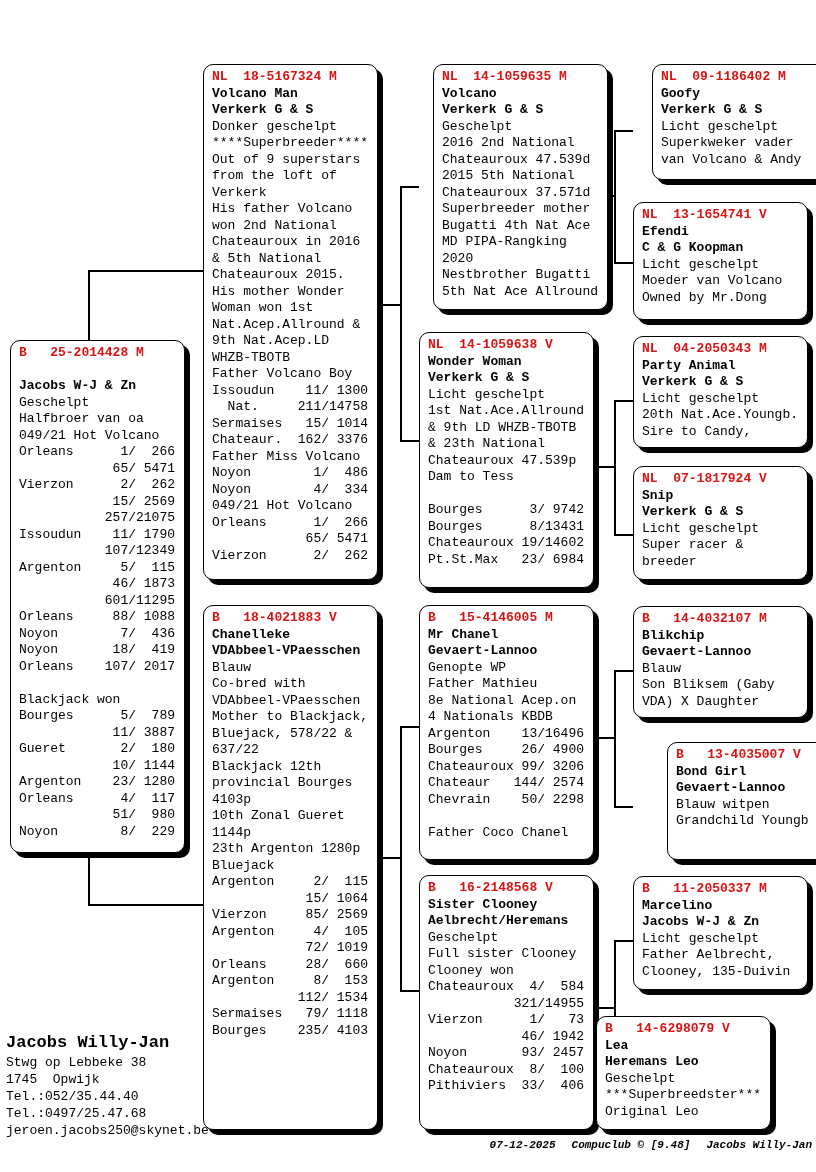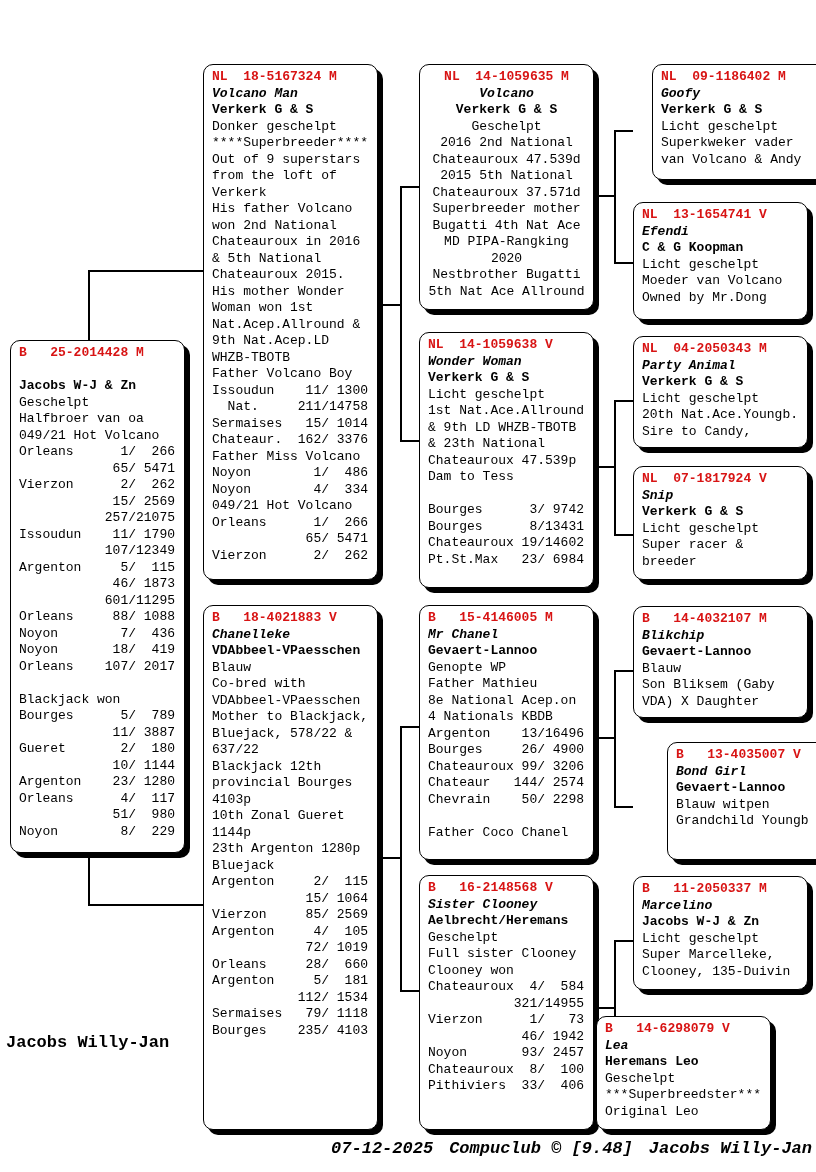--- a/index.html
+++ b/index.html
@@ -7,27 +7,27 @@
   body { background:#ffffff; font-family:"Liberation Mono","DejaVu Sans Mono",monospace; }
   .sheet { position:relative; width:816px; height:1172px; background:#ffffff; overflow:hidden; }
 
   .title { position:absolute; left:0; top:10px; width:816px; text-align:center;
            font-family:"Liberation Sans","DejaVu Sans",sans-serif; font-size:21px; color:#000; white-space:pre; }
 
   .bx { position:absolute; background:#fff; border:1.5px solid #000; border-radius:10px;
         box-shadow:5px 5px 0 0 #000; padding:4px 8px; font-size:13px; overflow:hidden; }
   .bx div { white-space:pre; line-height:16.5px; min-height:16.5px; color:#000; }
   .bx .bx-ring { color:var(--red); font-weight:bold; }
-  .bx .bx-name { font-weight:bold; font-style:italic; }
+  .bx .bx-name { font-weight:bold; }
   .bx .bx-loft { font-weight:bold; }
 
   .b-subject {left:10px;  top:340px;  width:175px; height:513px;}
   .b-father  {left:203px; top:64px;   width:175px; height:516px;}
   .b-mother  {left:203px; top:605px;  width:175px; height:525px;}
-  .b-gp0 {left:419px; top:64px;  width:175px; height:246px;text-align:center;}
+  .b-gp0 {left:433px; top:64px;  width:175px; height:246px;}
   .b-gp1 {left:419px; top:332px; width:175px; height:256px;}
   .b-gp2 {left:419px; top:605px; width:175px; height:255px;}
   .b-gp3 {left:419px; top:875px; width:175px; height:255px;}
   .b-gg0 {left:652px; top:64px;   width:175px; height:116px;}
   .b-gg1 {left:633px; top:202px;  width:175px; height:118px;}
   .b-gg2 {left:633px; top:336px;  width:175px; height:112px;}
   .b-gg3 {left:633px; top:466px;  width:175px; height:114px;}
   .b-gg4 {left:633px; top:606px;  width:175px; height:112px;}
   .b-gg5 {left:667px; top:742px;  width:175px; height:118px;}
   .b-gg6 {left:633px; top:876px;  width:175px; height:114px;}
@@ -60,21 +60,21 @@
   .g3-bot  {left:614px; top:806px; width:19px; height:2px;}
   .g4-stub {left:594px; top:1007px;width:22px; height:2px;}
   .g4-vert {left:614px; top:940px; width:2px;  height:138px;}
   .g4-top  {left:614px; top:940px; width:19px; height:2px;}
   .g4-bot  {left:614px; top:1076px;width:19px; height:2px;}
 
   .owner { position:absolute; left:6px; top:1032px; }
   .owner-name { font-size:17px; font-weight:bold; white-space:pre; line-height:22px; }
   .owner div.ow-ln { font-size:13px; line-height:17px; white-space:pre; }
 
-  .footer { position:absolute; right:4px; top:1139px; font-size:17px; font-style:italic; font-weight:bold;
+  .footer { position:absolute; right:4px; top:1139px; font-size:11px; font-style:italic; font-weight:bold;
             white-space:pre; color:#000; }
   .footer span { margin-left:16px; }
 </style>
 </head>
 <body>
 
 <div class="sheet">
 
 
   <div class="ln l-top-v"></div>
@@ -186,21 +186,21 @@
       <div class="bx-line">10th Zonal Gueret</div>
       <div class="bx-line">1144p</div>
       <div class="bx-line">23th Argenton 1280p</div>
       <div class="bx-line">Bluejack</div>
       <div class="bx-line">Argenton     2/  115</div>
       <div class="bx-line">            15/ 1064</div>
       <div class="bx-line">Vierzon     85/ 2569</div>
       <div class="bx-line">Argenton     4/  105</div>
       <div class="bx-line">            72/ 1019</div>
       <div class="bx-line">Orleans     28/  660</div>
-      <div class="bx-line">Argenton     5/  181</div>
+      <div class="bx-line">Argenton     8/  153</div>
       <div class="bx-line">           112/ 1534</div>
       <div class="bx-line">Sermaises   79/ 1118</div>
       <div class="bx-line">Bourges    235/ 4103</div>
     </div>
   <div class="bx b-gp0">
       <div class="bx-ring">NL  14-1059635 M</div>
       <div class="bx-name">Volcano</div>
       <div class="bx-loft">Verkerk G &amp; S</div>
       <div class="bx-line">Geschelpt</div>
       <div class="bx-line">2016 2nd National</div>
@@ -306,31 +306,38 @@
       <div class="bx-name">Bond Girl</div>
       <div class="bx-loft">Gevaert-Lannoo</div>
       <div class="bx-line">Blauw witpen</div>
       <div class="bx-line">Grandchild Youngb</div>
     </div>
   <div class="bx b-gg6">
       <div class="bx-ring">B   11-2050337 M</div>
       <div class="bx-name">Marcelino</div>
       <div class="bx-loft">Jacobs W-J &amp; Zn</div>
       <div class="bx-line">Licht geschelpt</div>
-      <div class="bx-line">Super Marcelleke,</div>
+      <div class="bx-line">Father Aelbrecht,</div>
       <div class="bx-line">Clooney, 135-Duivin</div>
     </div>
   <div class="bx b-gg7">
       <div class="bx-ring">B   14-6298079 V</div>
       <div class="bx-name">Lea</div>
       <div class="bx-loft">Heremans Leo</div>
       <div class="bx-line">Geschelpt</div>
       <div class="bx-line">***Superbreedster***</div>
       <div class="bx-line">Original Leo</div>
     </div>
 
   <div class="owner">
     <div class="owner-name">Jacobs Willy-Jan</div>
+    <div>
+        <div class="ow-ln">Stwg op Lebbeke 38</div>
+        <div class="ow-ln">1745  Opwijk</div>
+        <div class="ow-ln">Tel.:052/35.44.40</div>
+        <div class="ow-ln">Tel.:0497/25.47.68</div>
+        <div class="ow-ln">jeroen.jacobs250@skynet.be</div>
+      </div>
   </div>
 
   <div class="footer"><span style="margin-left:0">07-12-2025</span><span>Compuclub © [9.48]</span><span>Jacobs Willy-Jan</span></div>
 
 </div>
 
 </body></html>

